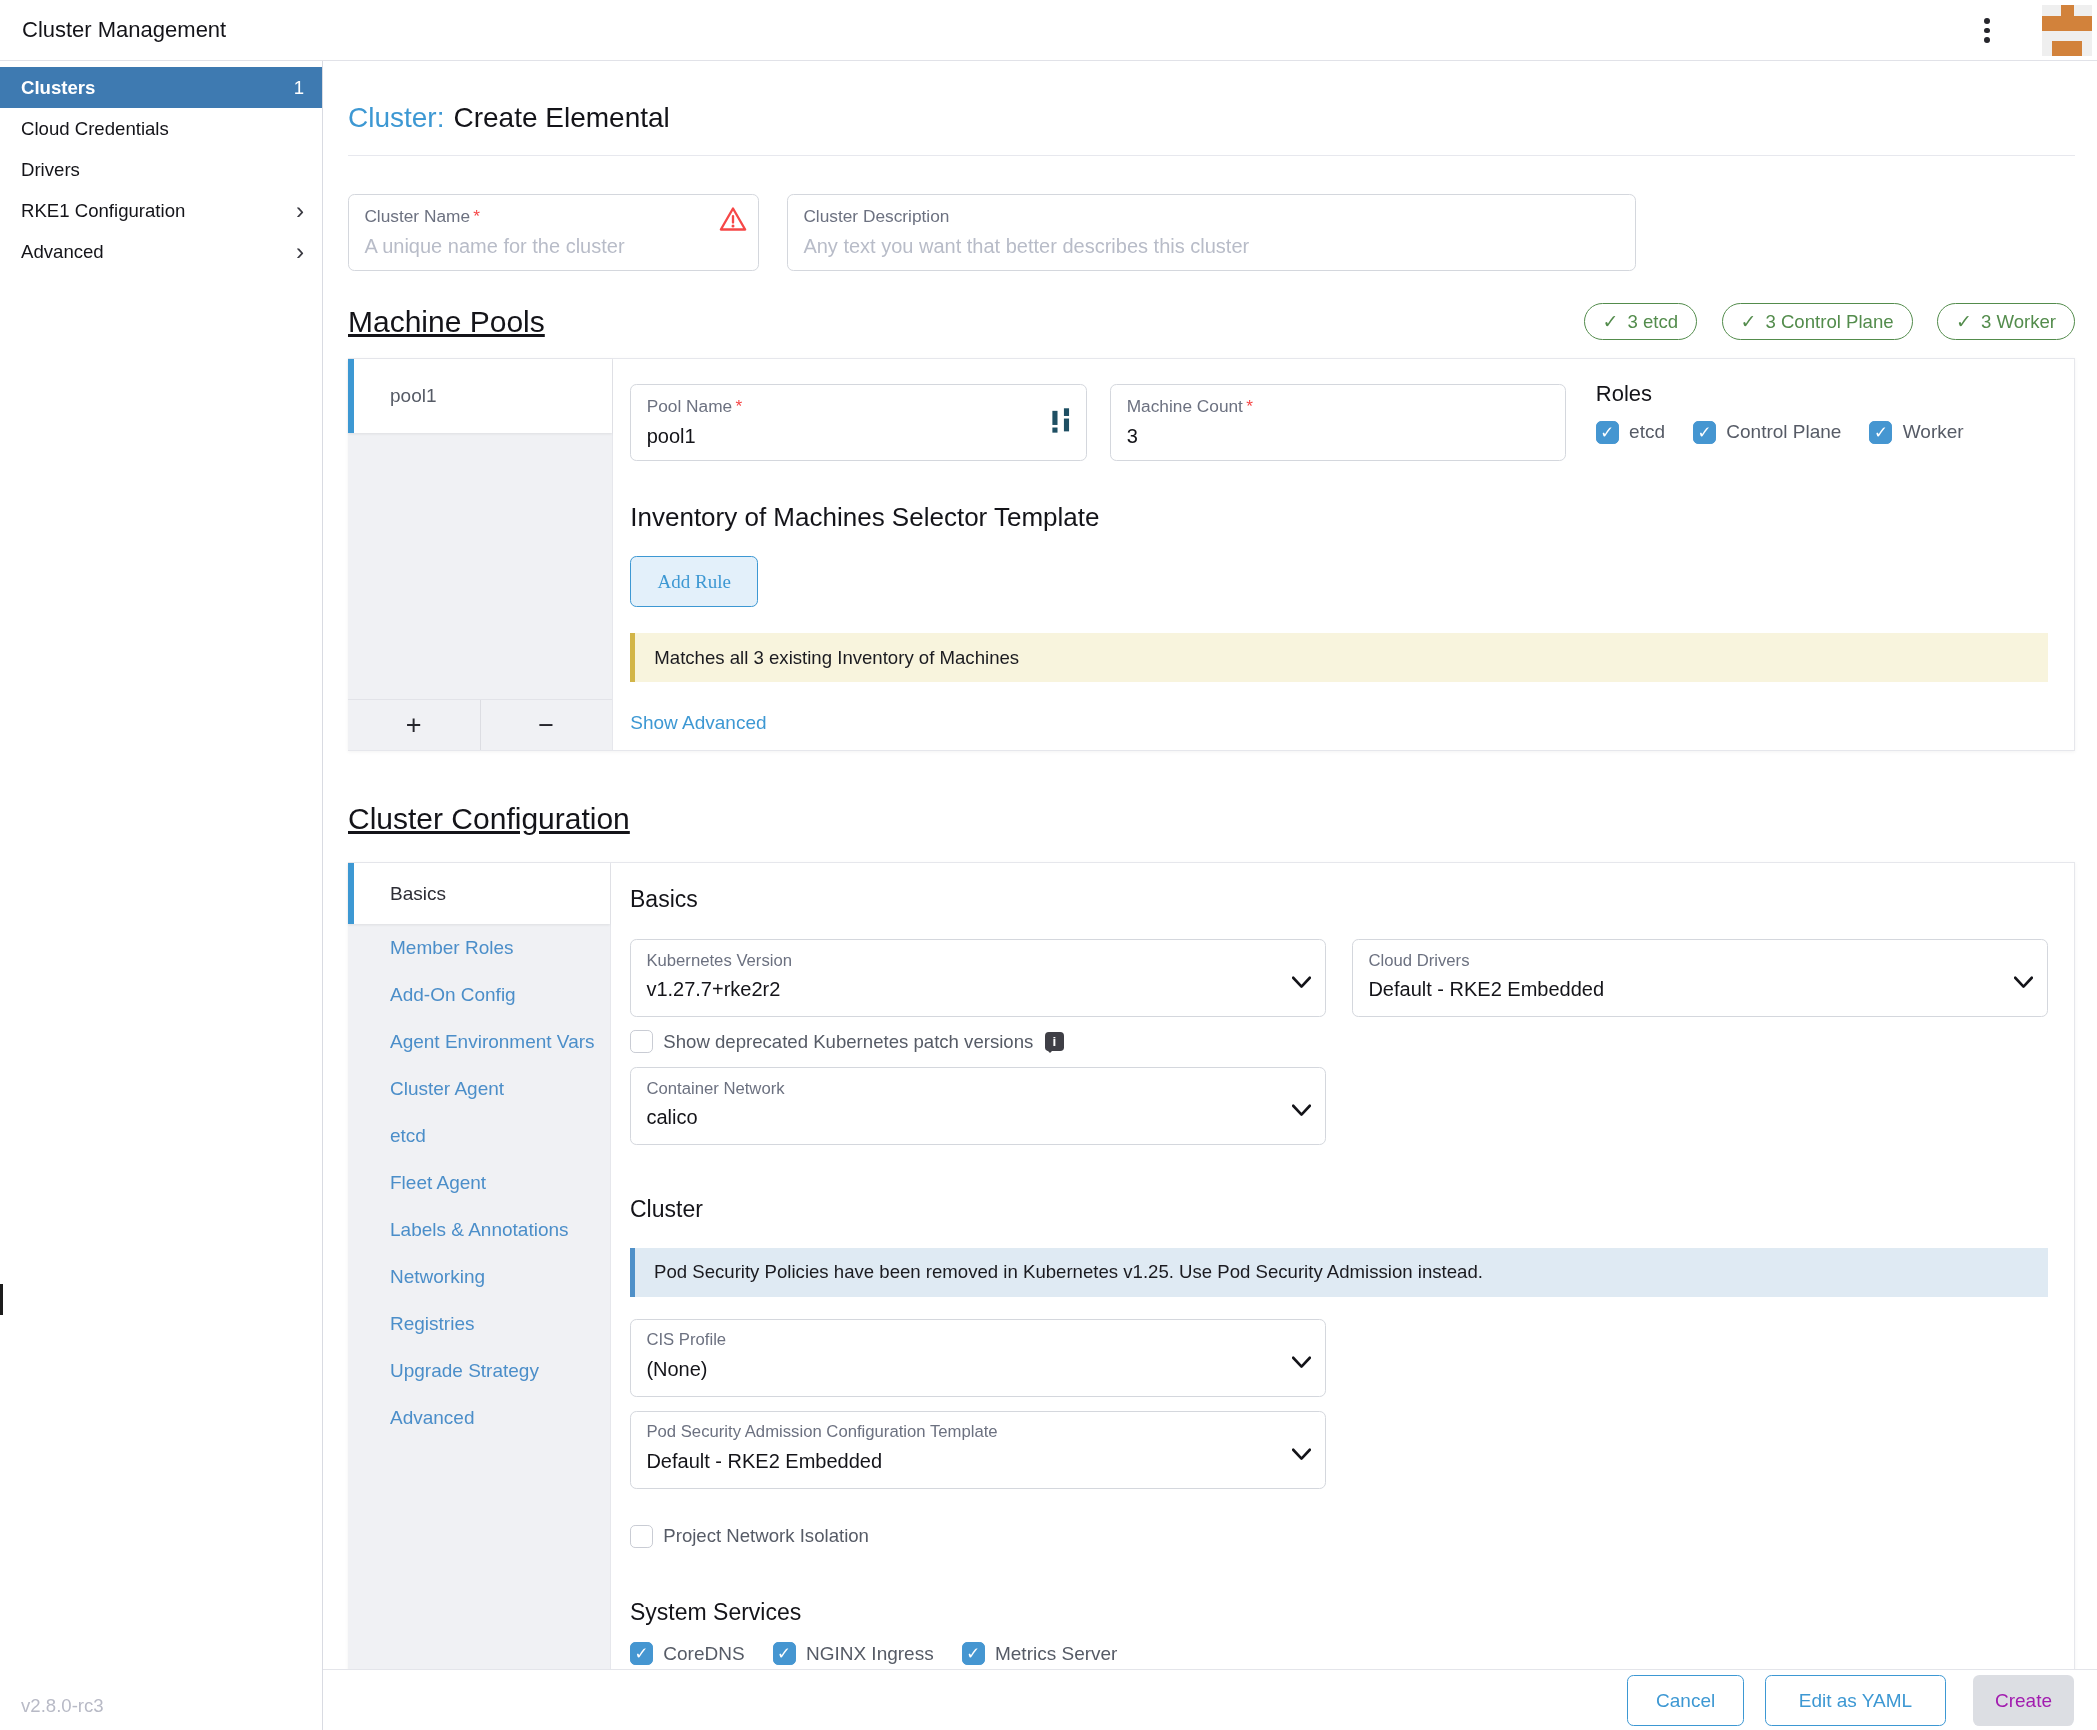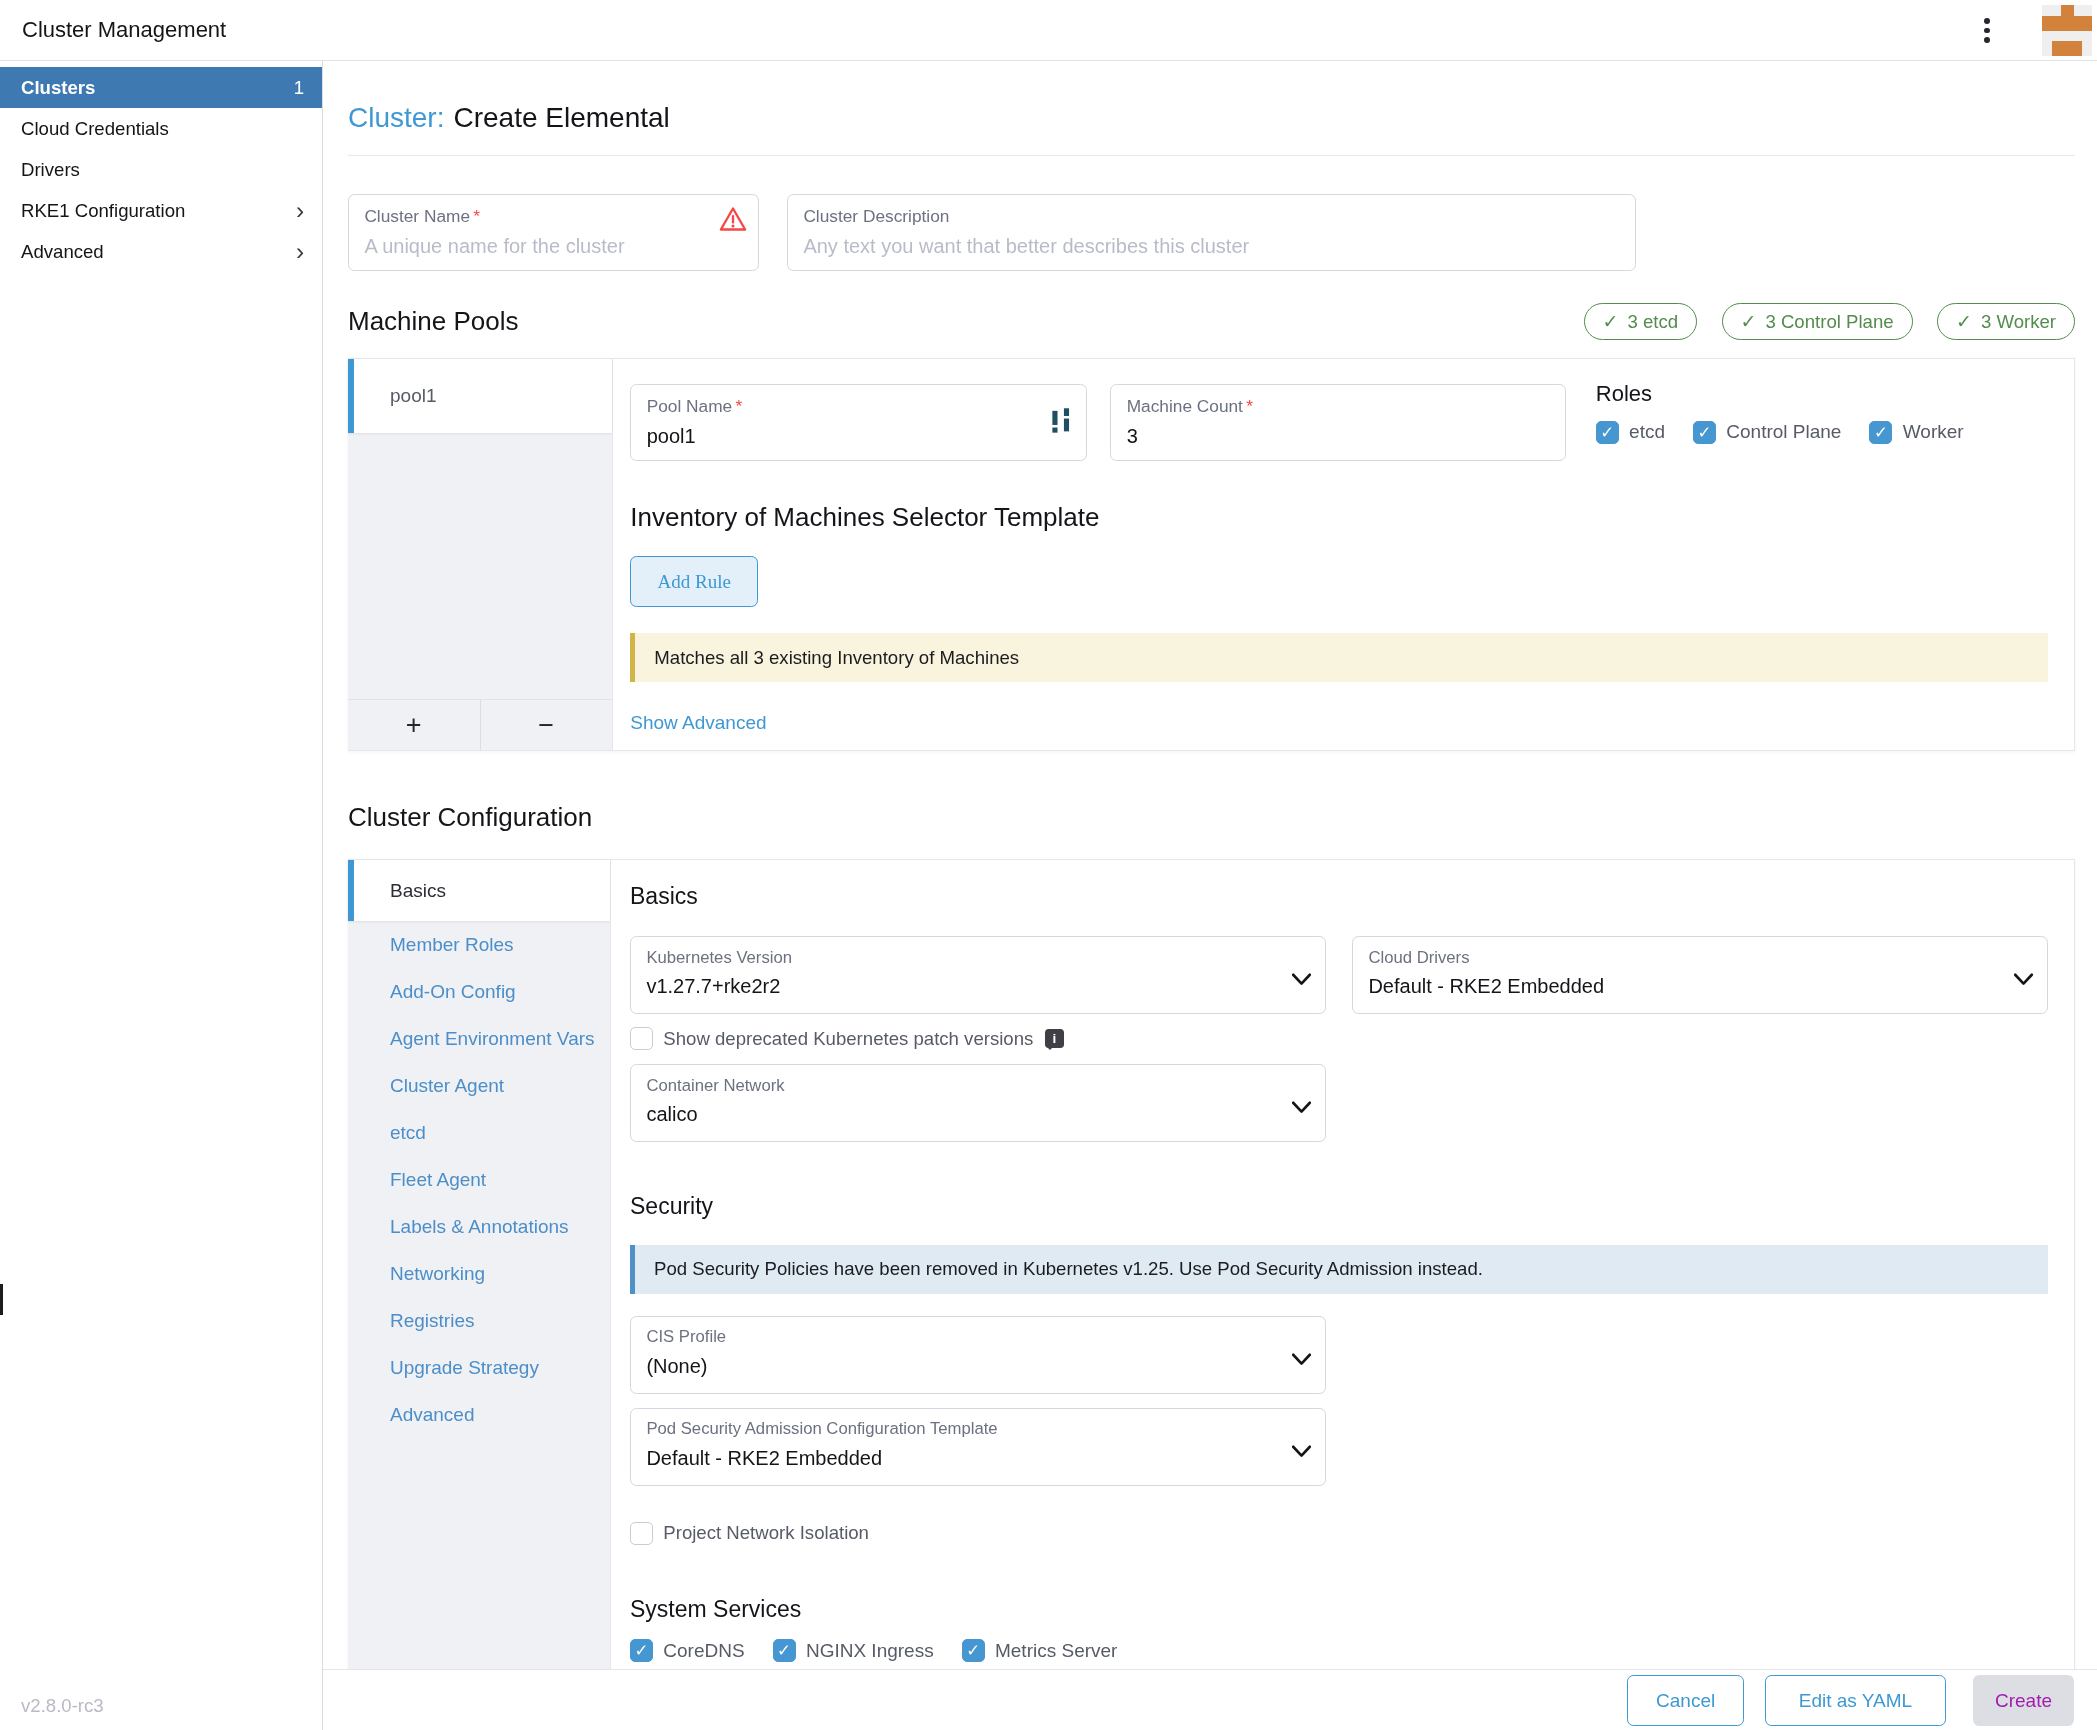--- a/index.html
+++ b/index.html
@@ -55,21 +55,21 @@
   .ibox input {
     width:100%; border:none; outline:none; font-family:inherit;
     font-size:20px; color:#141419; margin-top:7.7px; background:transparent;
   }
   .ibox input::placeholder { color:#b8bcc8; opacity:1; }
   .name-box { width:411px; }
   .desc-box { width:849px; }
   .warn-ico { position:absolute; right:11.5px; top:11px; }
   
   .section-row { display:flex; align-items:center; margin-top:32px; }
-  .section-h { font-size:26px; font-weight:500; }
+  .section-h { font-size:30px; font-weight:500;text-decoration:underline; }
   .badges { margin-left:auto; display:flex; gap:24.4px; }
   .badge {
     height:37px; border:1.3px solid #538c4c; border-radius:19px; color:#538c4c;
     display:flex; align-items:center; gap:9px; padding:0 18px; font-size:18.6px; background:#fff;
   }
   .badge .bchk { font-size:19px; }
   .card { display:flex; margin-top:18px; border:0.6px solid #e6e7ec; border-left:none; box-shadow:0 1.3px 3.8px rgba(0,0,0,0.05); }
   .pool-card { height:393px; }
   .tabs-col { width:265px; background:#f0f1f4; display:flex; flex-direction:column; border-right:0.6px solid #e6e7ec; }
   .tab-active {
@@ -352,21 +352,21 @@
         <div class="dd mt22">
           <div class="lbl">Container Network</div>
           <div class="val">calico</div>
           <span class="dchev">
             <svg width="19" height="13" viewBox="0 0 16 10">
                 <polyline points="1,1 8,8.5 15,1" fill="none" stroke="#141419" stroke-width="2.2" stroke-linecap="round" stroke-linejoin="round"></polyline>
               </svg>
           </span>
         </div>
 
-        <h3 class="sub-h mt80">Security</h3>
+        <h3 class="sub-h mt80">Cluster</h3>
 
         <div class="banner banner-info mt38">
           <span>Pod Security Policies have been removed in Kubernetes v1.25. Use Pod Security Admission instead.</span>
         </div>
 
         <div class="dd mt34">
           <div class="lbl">CIS Profile</div>
           <div class="val">(None)</div>
           <span class="dchev">
             <svg width="19" height="13" viewBox="0 0 16 10">

